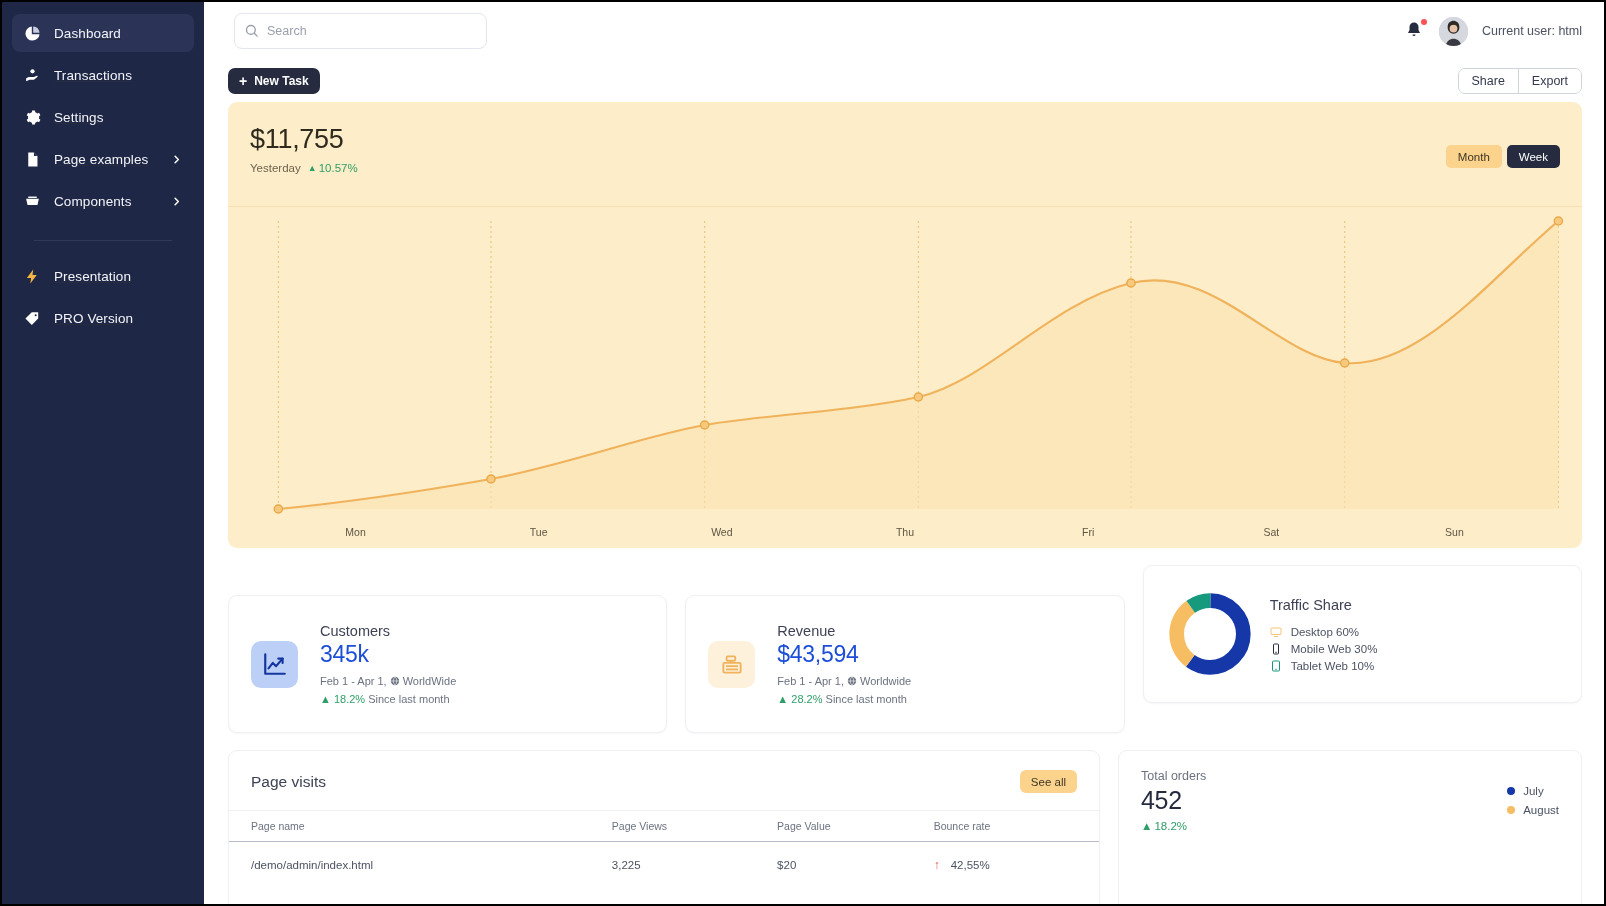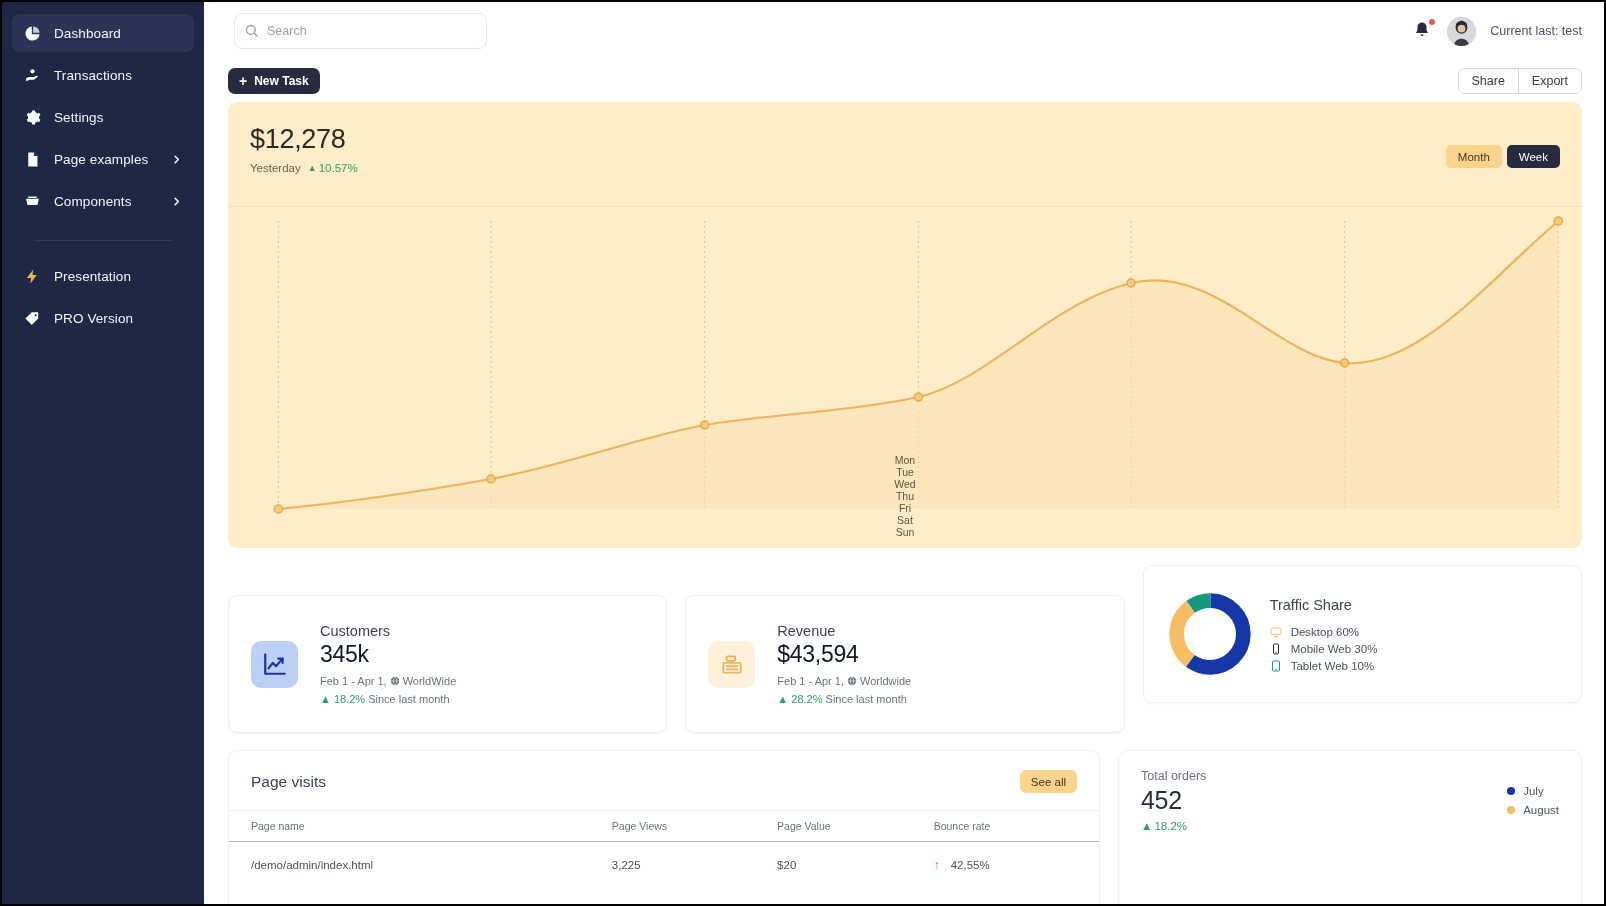--- a/index.html
+++ b/index.html
@@ -101,41 +101,41 @@
     border: none; border-radius: 5px; height: 23px; padding: 0 12px;
     font-size: 11.5px; cursor: pointer; font-family: "Liberation Sans", sans-serif;
   }
   .toggle-btn.inactive { background: #fbd38d; color: #3c3524; }
   .toggle-btn.active { background: #262b40; color: #fff; }
   .sales-divider { height: 1px; background: #f7e0b3; }
   .chart-area { position: relative; height: 340px; }
   .chart-area svg { display: block; width: 100%; height: 100%; }
   .x-labels {
     position: absolute; left: 0; right: 0; bottom: 9px;
-    display: flex; padding: 0 36px; flex-direction: column;
+    display: flex; padding: 0 36px;
   }
   .x-labels span { flex: 1; text-align: center; font-size: 10.5px; color: #5d5645; }
 
   
   .stat-row { display: flex; gap: 18px; margin-top: 17px; }
   .card {
     background: #fff; border: 1px solid #eef0f5; border-radius: 9px;
     box-shadow: 0 1px 2px rgba(0,0,0,.04);
   }
   .stat-card { flex: 1; height: 138px; display: flex; align-items: center; padding: 0 22px; gap: 22px; margin-top: 30px; }
   .stat-icon-box {
     width: 47px; height: 47px; border-radius: 10px; flex: 0 0 47px;
     display: flex; align-items: center; justify-content: center;
   }
   .stat-icon-box.blue { background: #bcd0f7; }
   .stat-icon-box.amber { background: #fdf1dc; }
   .stat-icon-box svg { width: 26px; height: 26px; }
   .stat-body { display: flex; flex-direction: column; }
   .stat-title { font-size: 14.5px; color: #3d4354; }
-  .stat-value { font-size: 23px; color: #0f172a; margin-top: 2px; letter-spacing: -.3px; }
+  .stat-value { font-size: 23px; color: #1d4ed8; margin-top: 2px; letter-spacing: -.3px; }
   .stat-meta { font-size: 11px; color: #6b7280; margin-top: 7px; display: flex; align-items: center; gap: 3px; }
   .globe { width: 10px; height: 10px; }
   .stat-delta { font-size: 11px; margin-top: 6px; color: #6b7280; }
   .stat-delta .up { color: #2f9e68; }
 
   
   .traffic-card { flex: 1; height: 138px; display: flex; align-items: center; padding: 0 22px; gap: 16px; }
   .donut { width: 88px; height: 88px; flex: 0 0 88px; }
   .traffic-body { display: flex; flex-direction: column; }
   .traffic-title { font-size: 14.5px; color: #3d4354; margin-bottom: 8px; }
@@ -294,40 +294,40 @@
         </div>
         <div class="avatar">
           <svg viewBox="0 0 40 40">
             <rect width="40" height="40" fill="#d6d8e0"></rect>
             <circle cx="20" cy="15" r="8" fill="#2e2a27"></circle>
             <circle cx="20" cy="16" r="5.4" fill="#e3c2a8"></circle>
             <path d="M12 13c0-5 4-8 8-8s8 3 8 8c0 2-1 3-1 3 0-4-3-6-7-6s-7 2-7 6c0 0-1-1-1-3z" fill="#2e2a27"></path>
             <path d="M9 40c1.5-7 6-10 11-10s9.5 3 11 10H9z" fill="#3a3a42"></path>
           </svg>
         </div>
-        <span class="user-text">Current last: test</span>
+        <span class="user-text">Current user: html</span>
       </div>
     </div>
 
     <div class="actionbar">
       <button class="btn-newtask">
         <span class="plus">+</span>
         <span>New Task</span>
       </button>
       <div class="btn-group">
         <button>Share</button>
         <button>Export</button>
       </div>
     </div>
 
     <div class="content">
 
       <section class="sales-card">
         <div class="sales-head">
-          <div class="sales-value">$12,278</div>
+          <div class="sales-value">$11,755</div>
           <div class="sales-sub">
             <span>Yesterday</span>
             <span class="delta">
               <span class="caret-up">▲</span>
               <span>10.57%</span>
             </span>
           </div>
           <div class="toggle-wrap">
             <button class="toggle-btn inactive">Month</button>
             <button class="toggle-btn active">Week</button>

